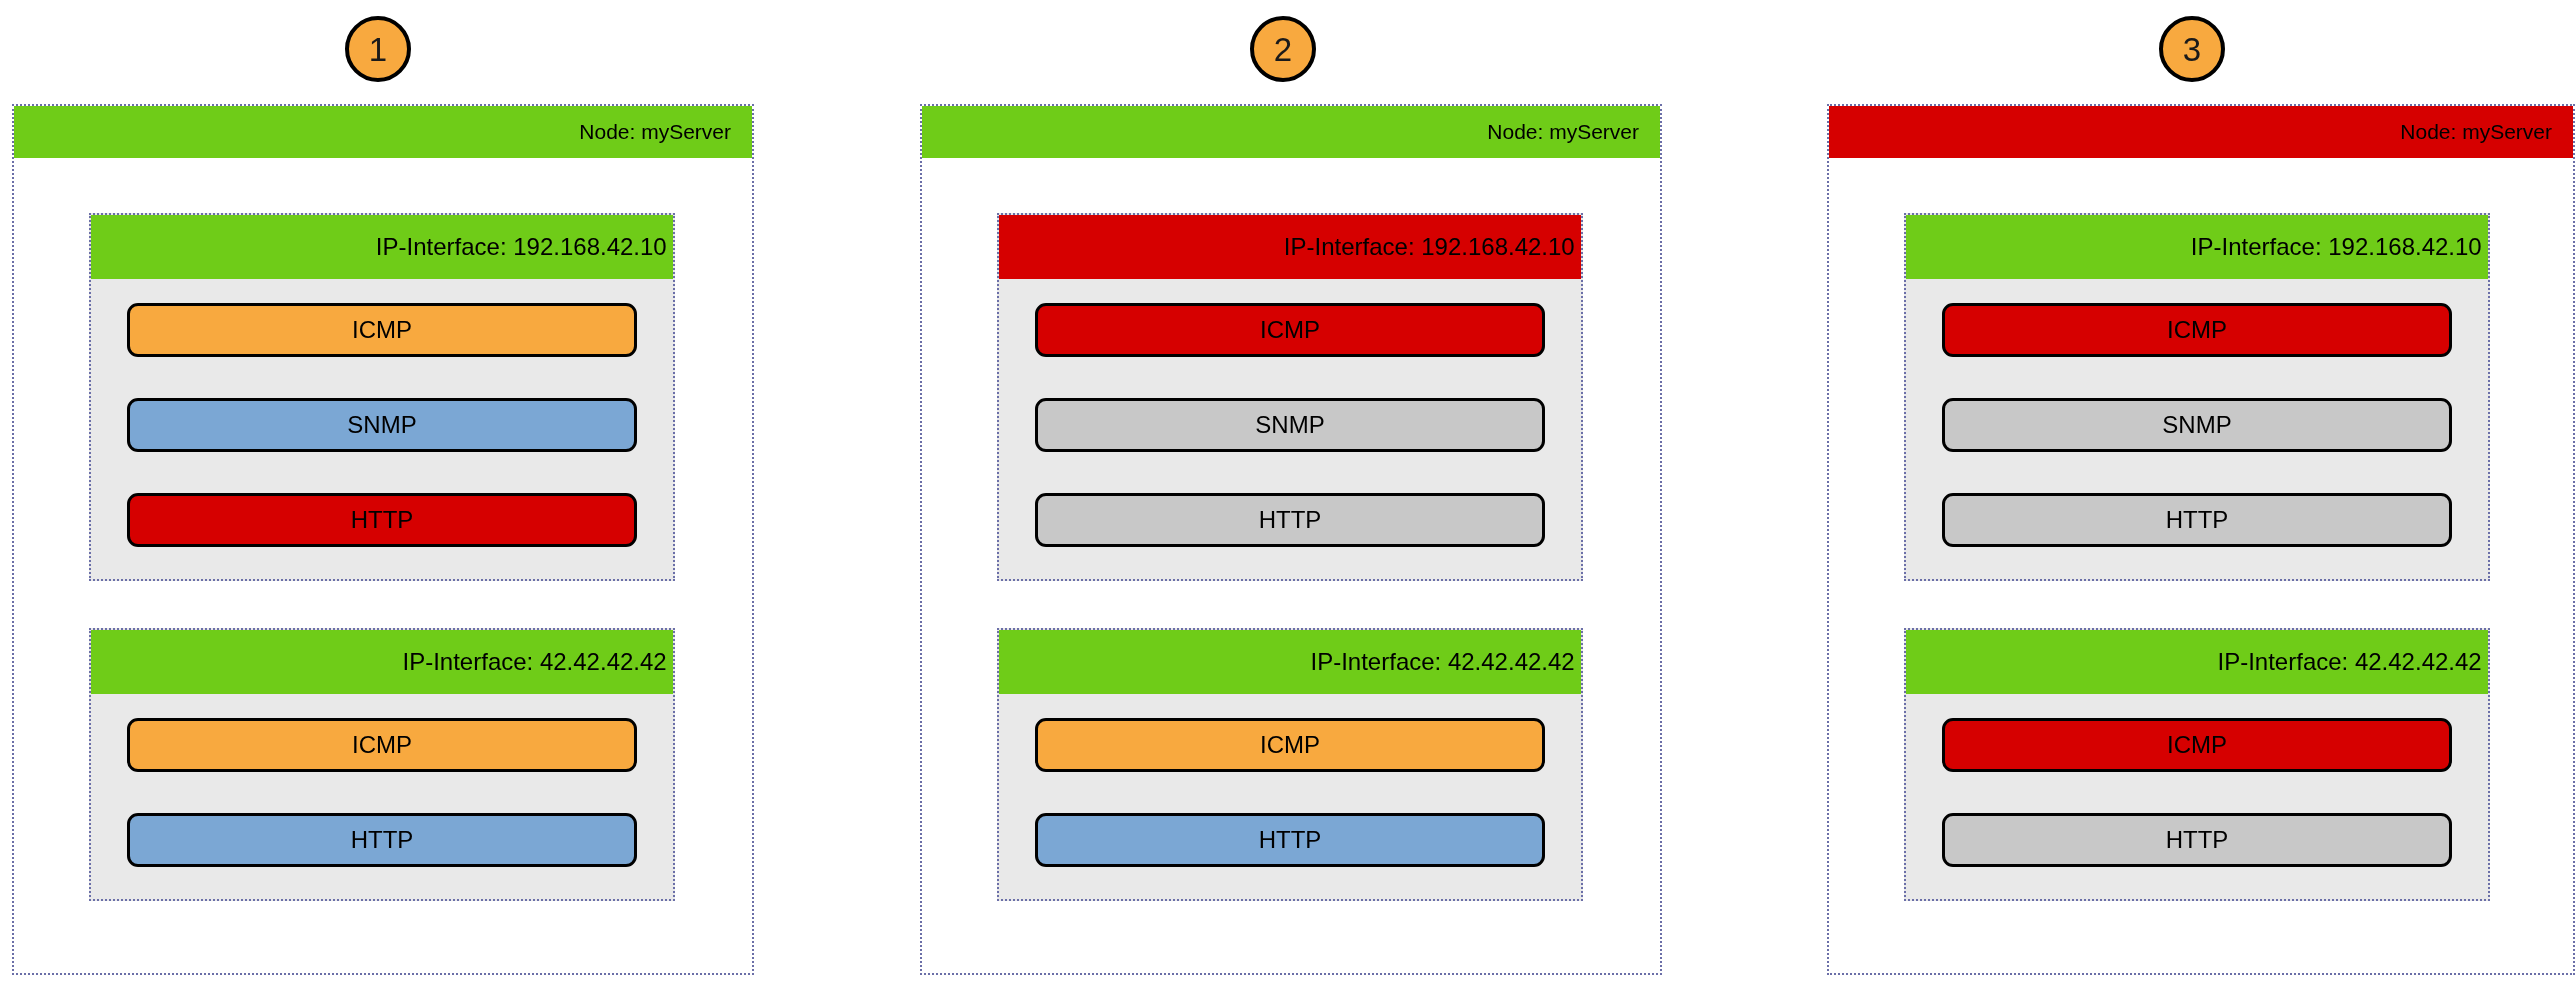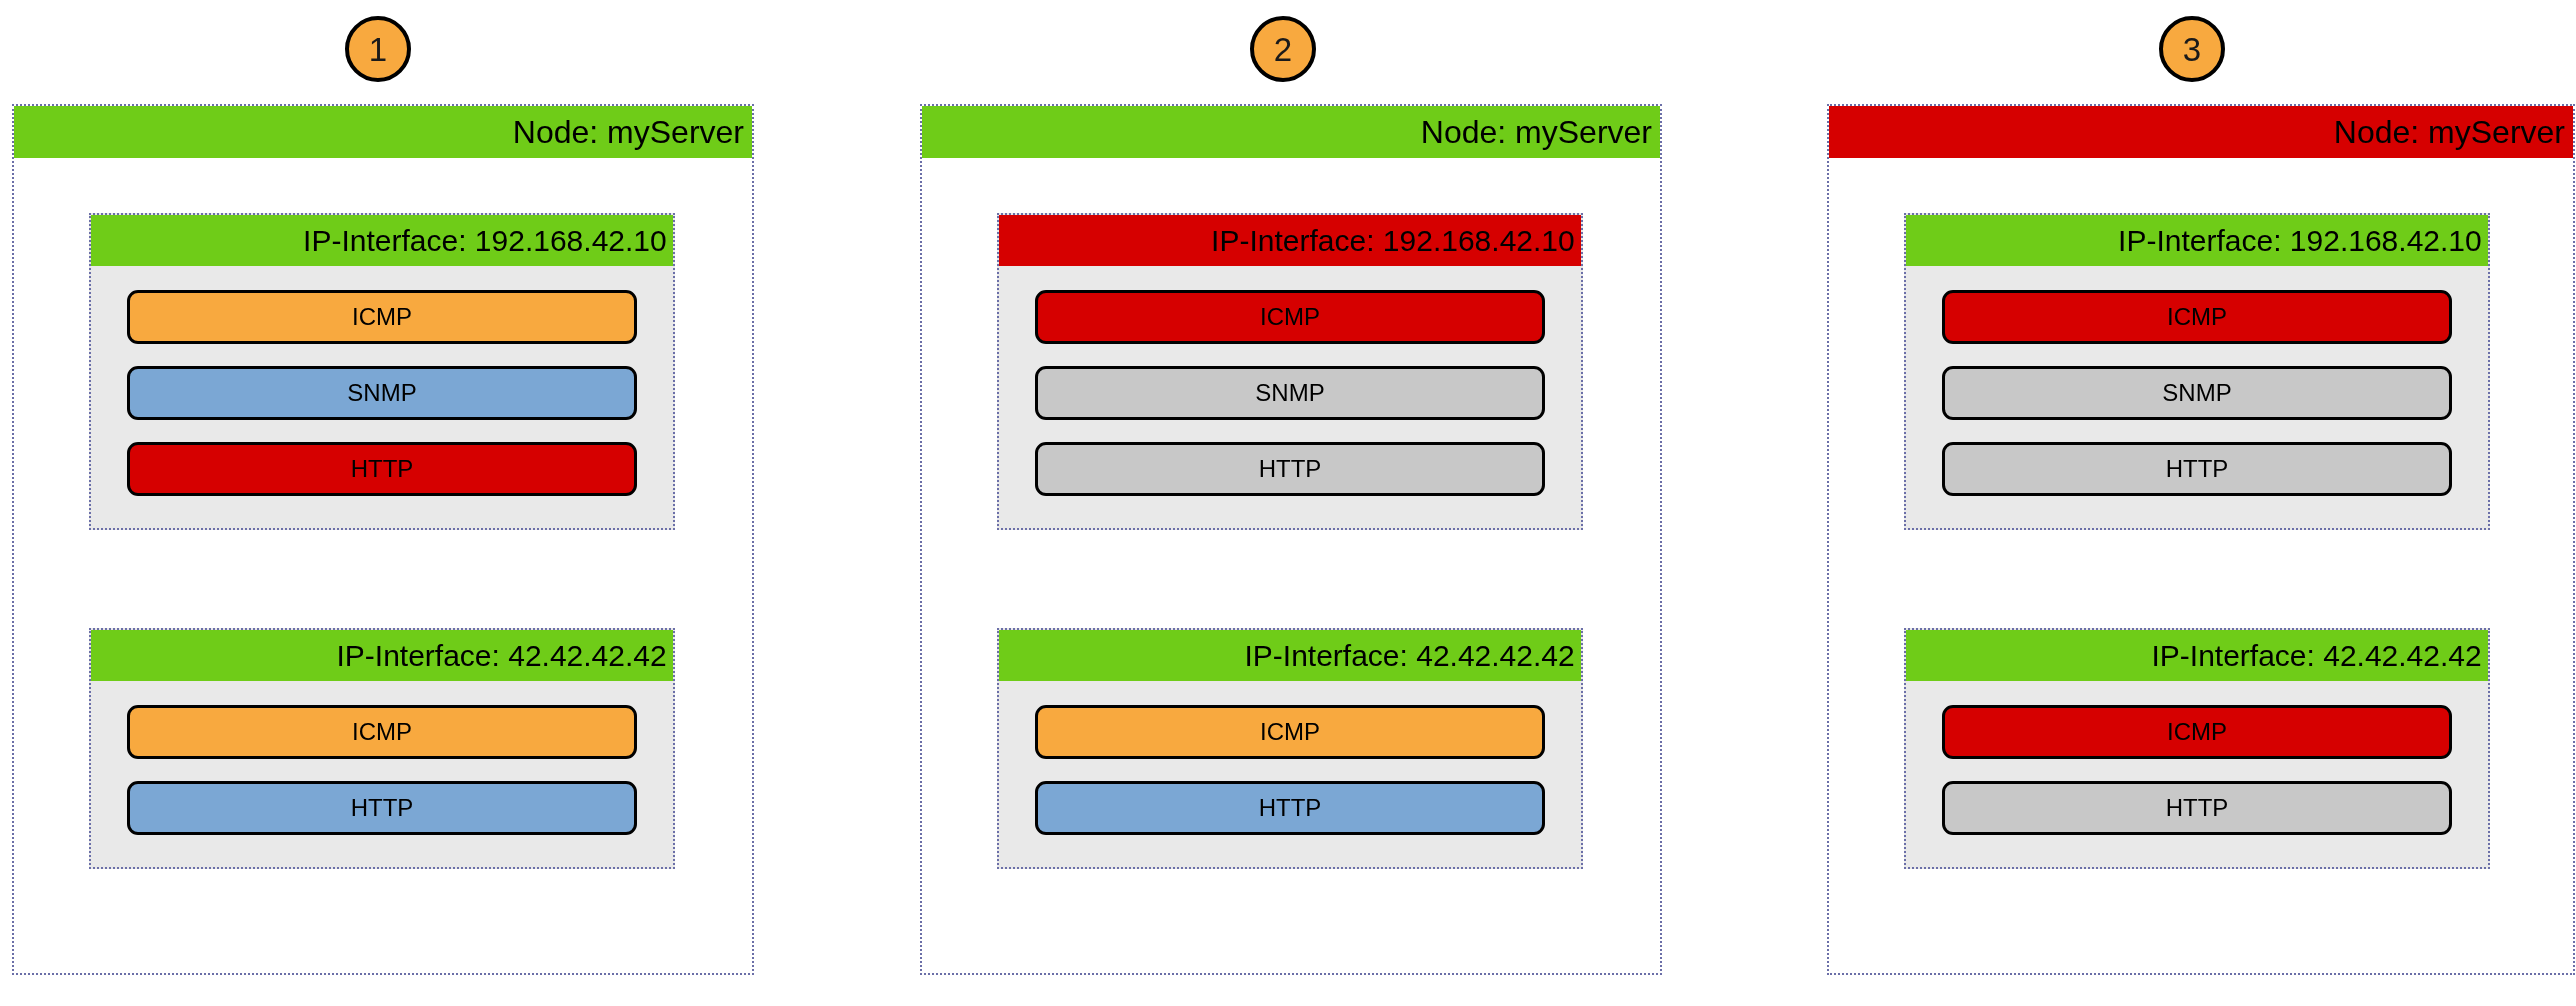--- a/index.html
+++ b/index.html
@@ -46,43 +46,43 @@
     background: transparent;
     box-sizing: border-box;
   }
 
   .node-header {
     height: 52px;
     box-sizing: border-box;
     display: flex;
     align-items: center;
     justify-content: flex-end;
-    padding-right: 8px;
-    font-size: 32px;
+    padding-right: 21px;
+    font-size: 21px;
     color: #000000;
     white-space: nowrap;
     overflow: hidden;
   }
 
   
   .iface-panel {
     position: absolute;
     border: 2.4px dotted #6b6fa8;
     box-sizing: border-box;
     background: #e9e9e9;
   }
 
   .iface-header {
-    height: 51px;
+    height: 64px;
     box-sizing: border-box;
     display: flex;
     align-items: center;
     justify-content: flex-end;
     padding-right: 6.3px;
-    font-size: 30px;
+    font-size: 24px;
     color: #000000;
     white-space: nowrap;
     overflow: hidden;
   }
 
   .iface-body {
     padding: 24px 36px 24px 36px;
     box-sizing: border-box;
   }
 
@@ -90,21 +90,21 @@
   .service {
     height: 54px;
     border: 3.2px solid #000000;
     border-radius: 11px;
     box-sizing: border-box;
     display: flex;
     align-items: center;
     justify-content: center;
     font-size: 24px;
     color: #000000;
-    margin-bottom: 22px;
+    margin-bottom: 41px;
     white-space: nowrap;
   }
   .service:last-child { margin-bottom: 8px; }
   .st-red    { background: #d60000; }
   .st-orange { background: #F8A93F; }
   .st-blue   { background: #7BA7D4; }
   .st-grey   { background: #c8c8c8; }
 </style>
 </head>
 <body>

